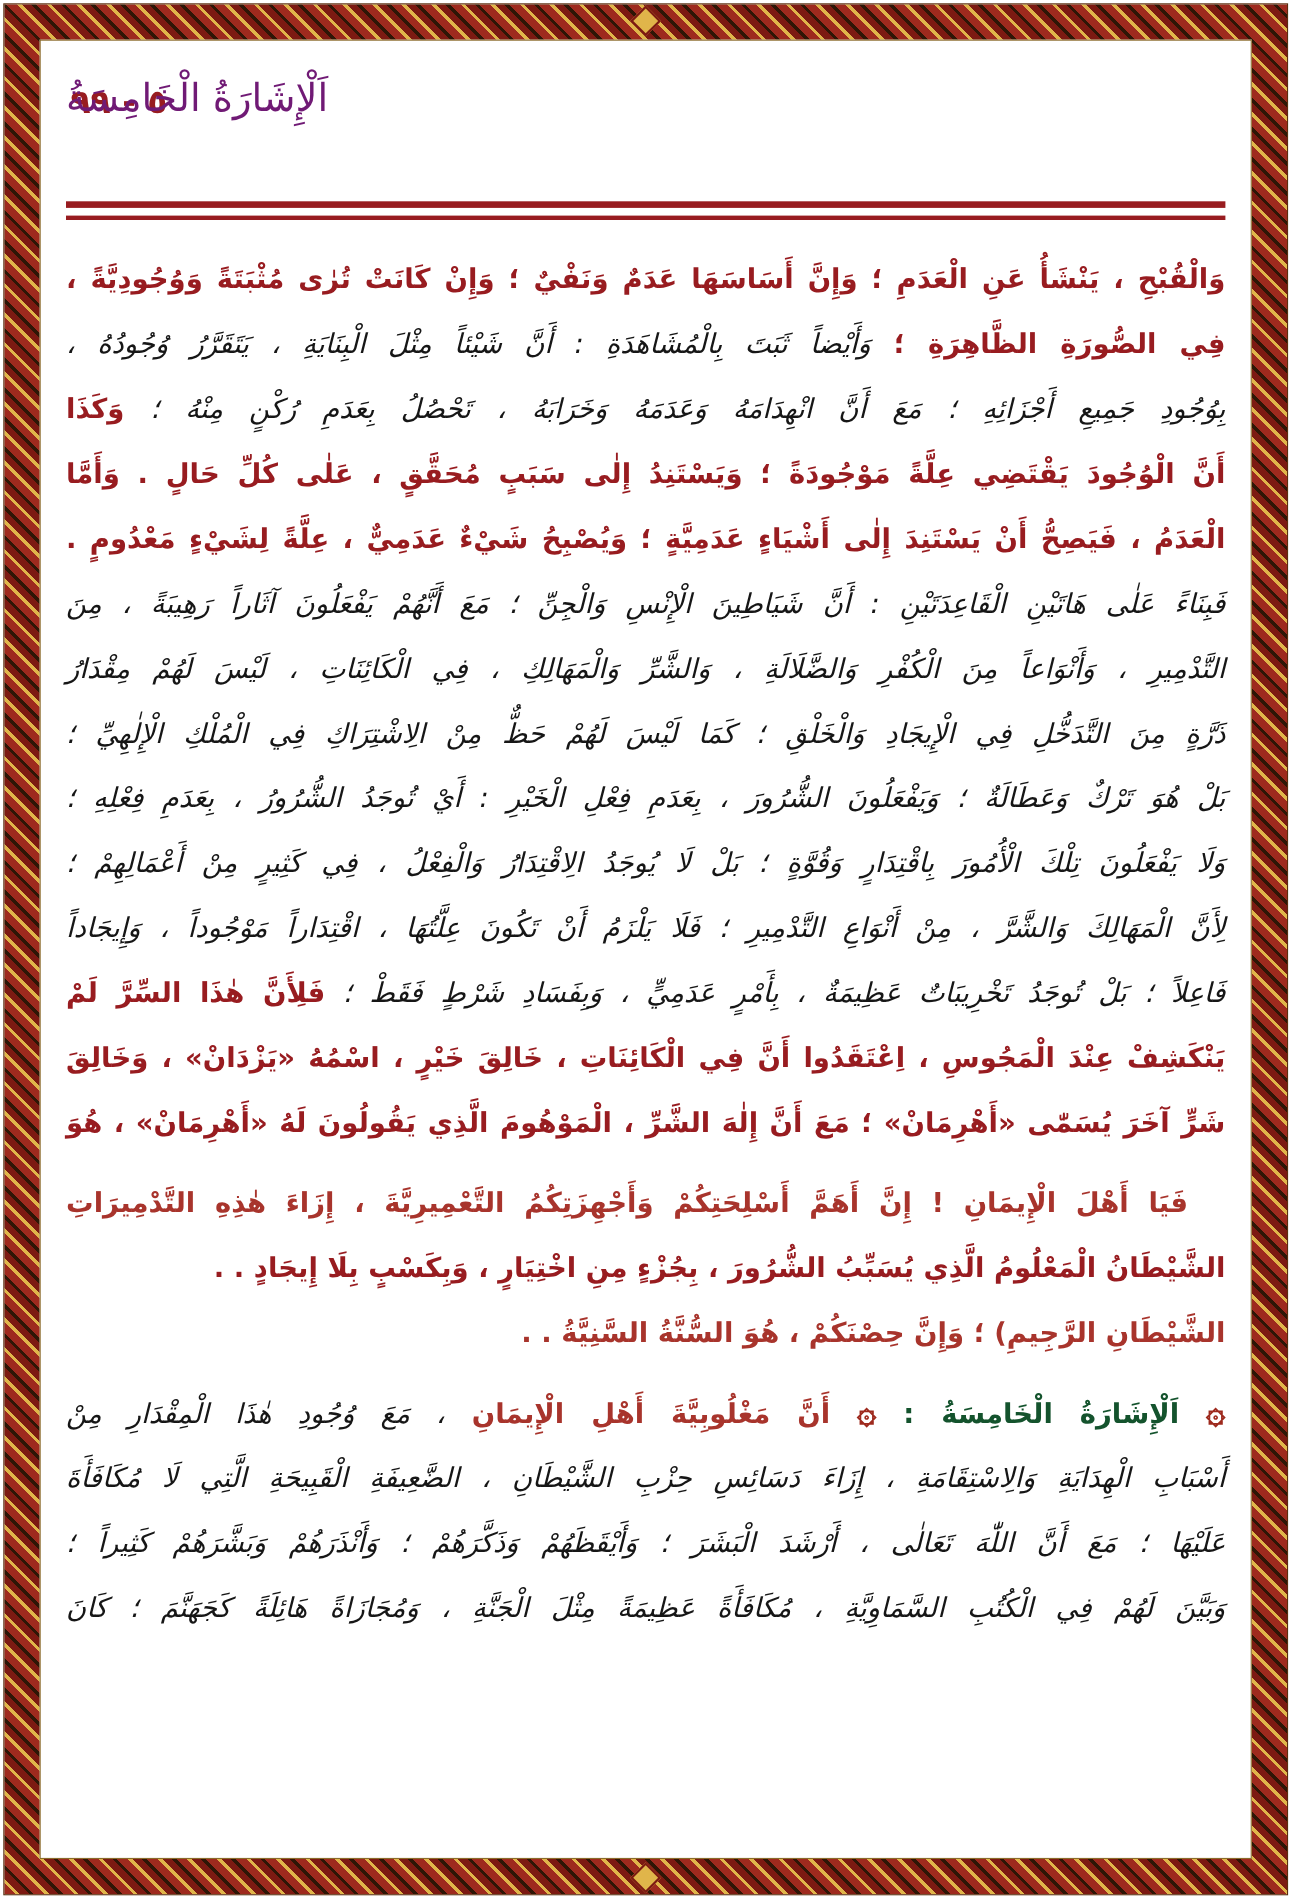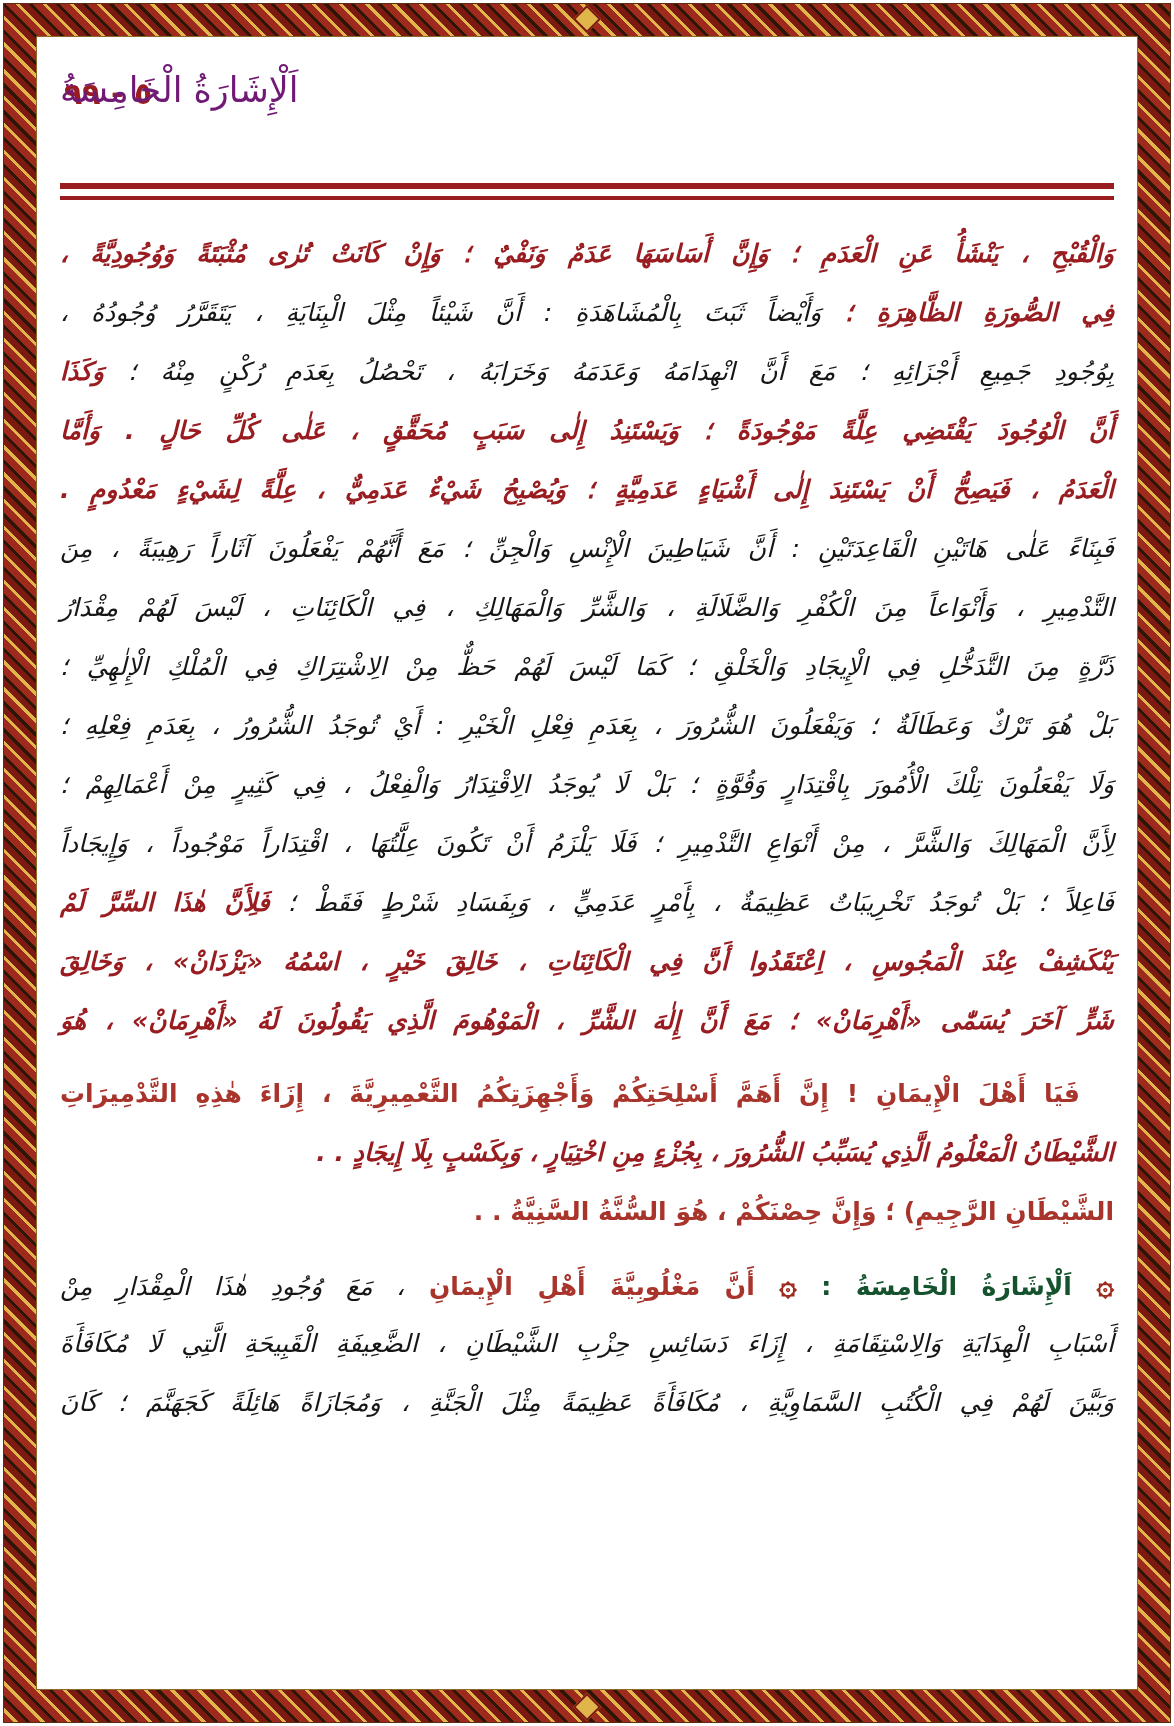--- a/index.html
+++ b/index.html
@@ -37,21 +37,21 @@
   .rule-thin{position:absolute;bottom:0;left:0;right:0;height:4px;background:#981c20;}
   .textblock{margin-top:24px;}
   .line{
     height:59px;line-height:59px;font-size:25px;color:#161616;
     text-align:justify;text-align-last:justify;white-space:nowrap;
     overflow:visible;direction:rtl;
   }
   .line.last{text-align-last:right;}
   .line.ind{text-indent:34px;}
   .line.gap{margin-top:14px;}
-  .m{color:#981c20;font-weight:bold;font-style:italic;}          
+  .m{color:#981c20;font-weight:bold;}          
   .r{color:#a8342c;font-weight:bold;}          
   .k{color:#161616;font-weight:500;font-style:italic;}           
   .hb{color:#14532d;font-weight:bold;}         
   .o{color:#9e2a1e;font-weight:bold;font-size:30px;} 
 </style>
 </head>
 <body>
 
 <div class="frame-band"></div>
 <div class="diamond top"></div>
@@ -79,15 +79,16 @@
     <div class="line"><span class="k">وَلَا يَفْعَلُونَ تِلْكَ الْأُمُورَ بِاقْتِدَارٍ وَقُوَّةٍ ؛ بَلْ لَا يُوجَدُ الِاقْتِدَارُ وَالْفِعْلُ ، فِي كَثِيرٍ مِنْ أَعْمَالِهِمْ ؛</span></div>
     <div class="line"><span class="k">لِأَنَّ الْمَهَالِكَ وَالشَّرَّ ، مِنْ أَنْوَاعِ التَّدْمِيرِ ؛ فَلَا يَلْزَمُ أَنْ تَكُونَ عِلَّتُهَا ، اقْتِدَاراً مَوْجُوداً ، وَإِيجَاداً</span></div>
     <div class="line"><span class="k">فَاعِلاً ؛ بَلْ تُوجَدُ تَخْرِيبَاتٌ عَظِيمَةٌ ، بِأَمْرٍ عَدَمِيٍّ ، وَبِفَسَادِ شَرْطٍ فَقَطْ ؛ </span><span class="m">فَلِأَنَّ هٰذَا السِّرَّ لَمْ</span></div>
     <div class="line"><span class="m">يَنْكَشِفْ عِنْدَ الْمَجُوسِ ، اِعْتَقَدُوا أَنَّ فِي الْكَائِنَاتِ ، خَالِقَ خَيْرٍ ، اسْمُهُ «يَزْدَانْ» ، وَخَالِقَ</span></div>
     <div class="line"><span class="m">شَرٍّ آخَرَ يُسَمّٰى «أَهْرِمَانْ» ؛ مَعَ أَنَّ إِلٰهَ الشَّرِّ ، الْمَوْهُومَ الَّذِي يَقُولُونَ لَهُ «أَهْرِمَانْ» ، هُوَ</span></div>
     <div class="line ind gap"><span class="r">فَيَا أَهْلَ الْإِيمَانِ ! إِنَّ أَهَمَّ أَسْلِحَتِكُمْ وَأَجْهِزَتِكُمُ التَّعْمِيرِيَّةَ ، إِزَاءَ هٰذِهِ التَّدْمِيرَاتِ</span></div>
     <div class="line last"><span class="m">الشَّيْطَانُ الْمَعْلُومُ الَّذِي يُسَبِّبُ الشُّرُورَ ، بِجُزْءٍ مِنِ اخْتِيَارٍ ، وَبِكَسْبٍ بِلَا إِيجَادٍ . .</span></div>
     <div class="line last"><span class="r">الشَّيْطَانِ الرَّجِيمِ) ؛ وَإِنَّ حِصْنَكُمْ ، هُوَ السُّنَّةُ السَّنِيَّةُ . .</span></div>
     <div class="line gap"><span class="o">۞</span><span class="hb"> اَلْإِشَارَةُ الْخَامِسَةُ : </span><span class="o">۞</span><span class="r"> أَنَّ مَغْلُوبِيَّةَ أَهْلِ الْإِيمَانِ </span><span class="k">، مَعَ وُجُودِ هٰذَا الْمِقْدَارِ مِنْ</span></div>
     <div class="line"><span class="k">أَسْبَابِ الْهِدَايَةِ وَالِاسْتِقَامَةِ ، إِزَاءَ دَسَائِسِ حِزْبِ الشَّيْطَانِ ، الضَّعِيفَةِ الْقَبِيحَةِ الَّتِي لَا مُكَافَأَةَ</span></div>
+    <div class="line"><span class="k">عَلَيْهَا ؛ مَعَ أَنَّ اللّٰهَ تَعَالٰى ، أَرْشَدَ الْبَشَرَ ؛ وَأَيْقَظَهُمْ وَذَكَّرَهُمْ ؛ وَأَنْذَرَهُمْ وَبَشَّرَهُمْ كَثِيراً ؛</span></div>
     <div class="line"><span class="k">وَبَيَّنَ لَهُمْ فِي الْكُتُبِ السَّمَاوِيَّةِ ، مُكَافَأَةً عَظِيمَةً مِثْلَ الْجَنَّةِ ، وَمُجَازَاةً هَائِلَةً كَجَهَنَّمَ ؛ كَانَ</span></div>
   </div>
 </div>
 
 </body></html>

